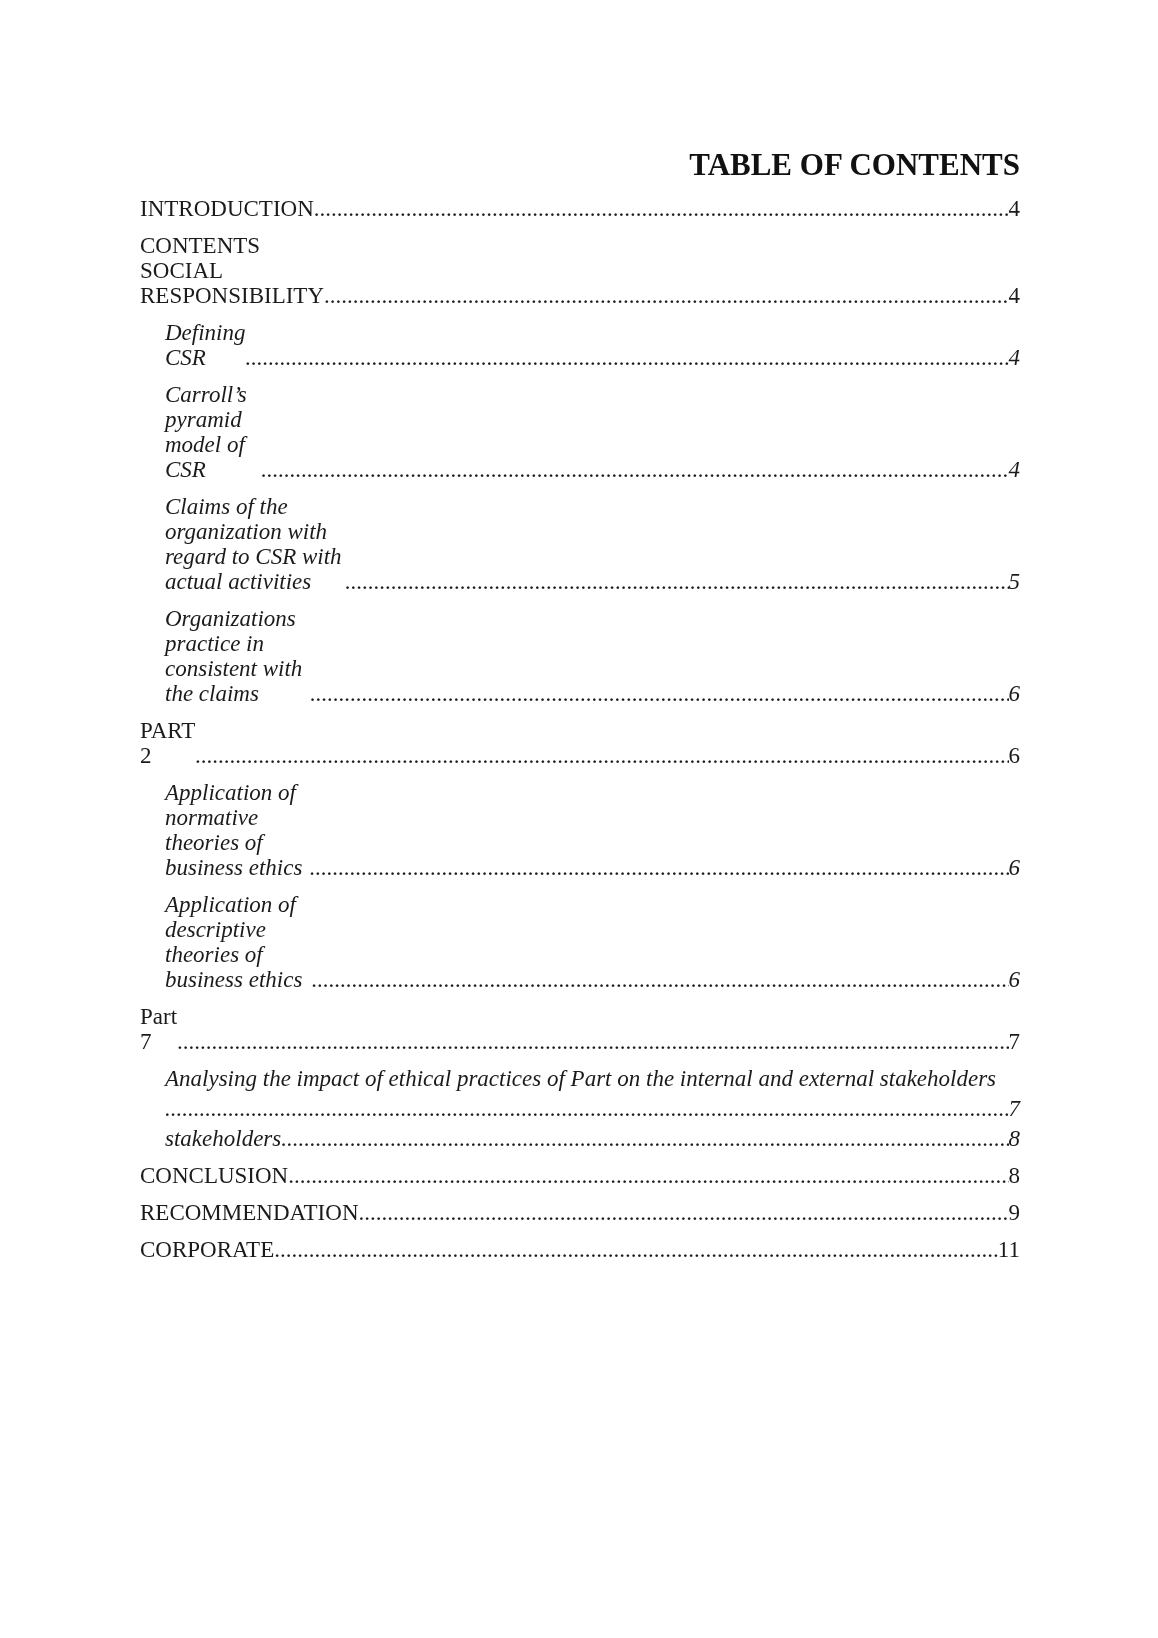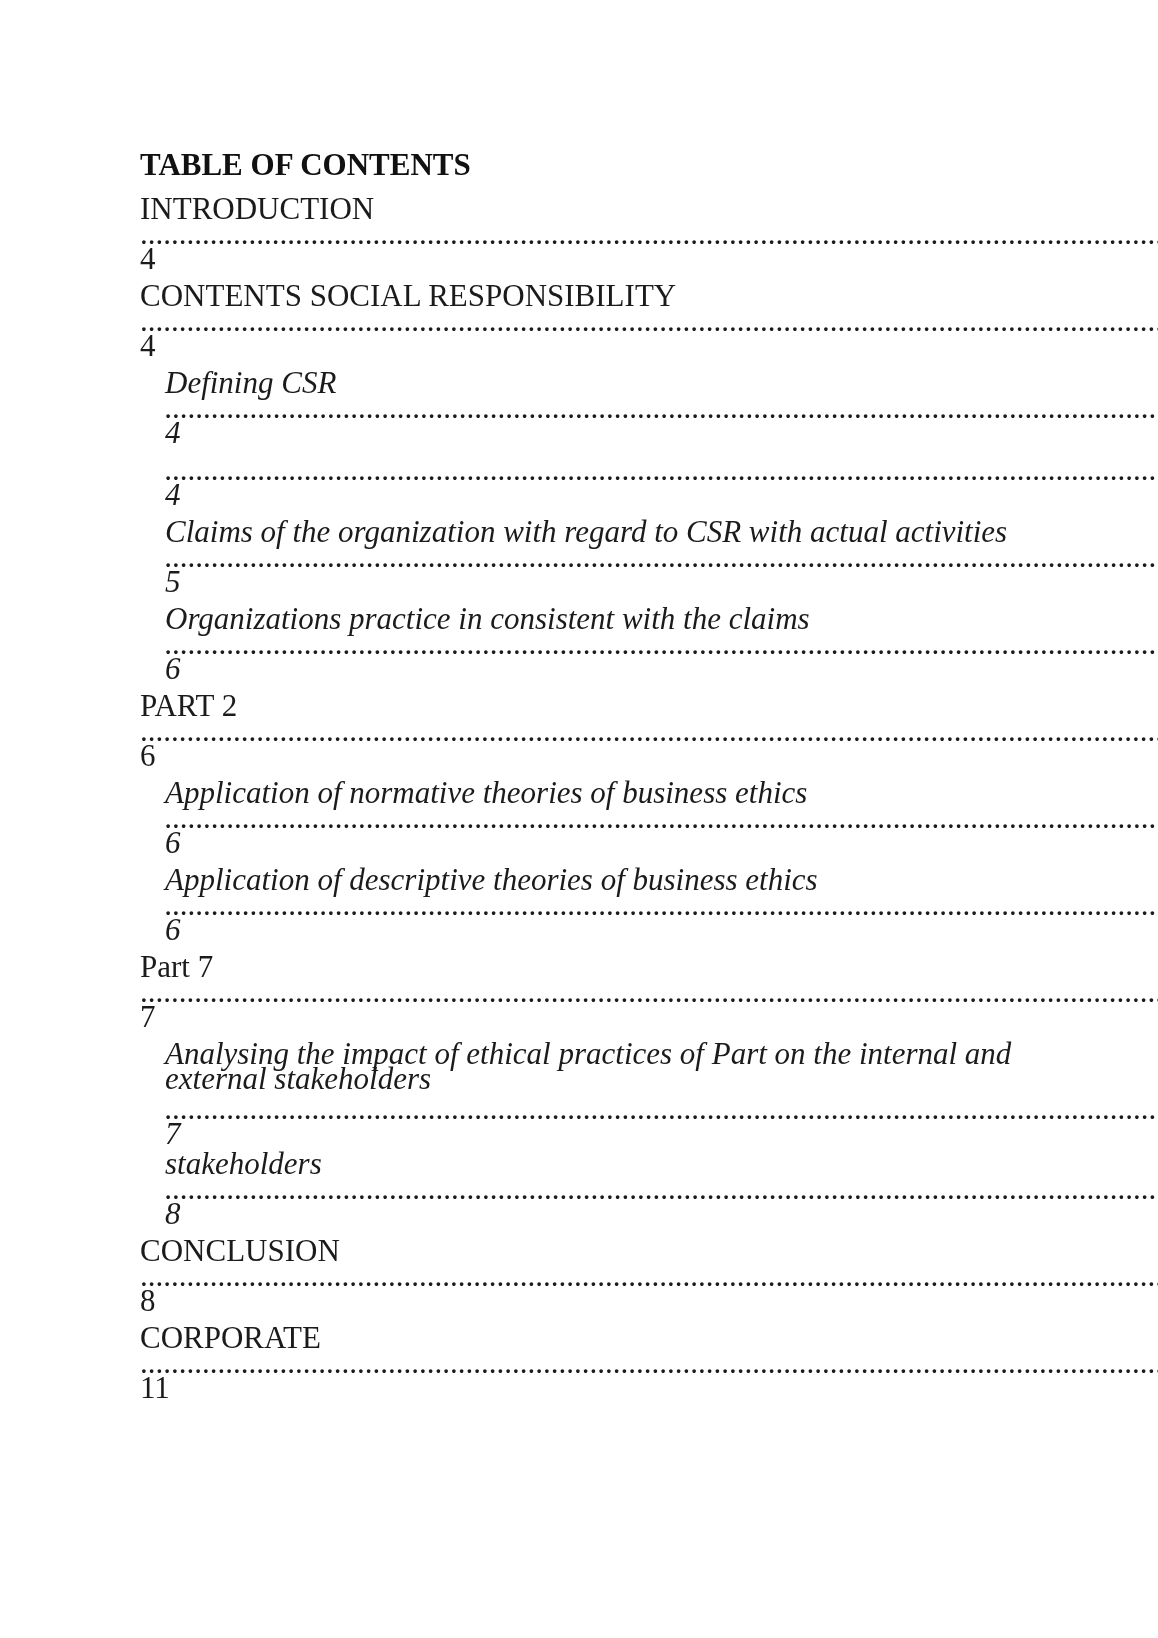--- a/index.html
+++ b/index.html
@@ -14,35 +14,34 @@
     height: 1638px;
     margin: 0 auto;
     background: #ffffff;
     padding: 146px 138px 0 140px;
     font-family: "Liberation Serif", "DejaVu Serif", serif;
     color: #1b1b1b;
   }
   .doc-title {
     font-size: 31px;
     font-weight: bold;
-    text-align: left;
+    text-align: right;
     margin: 0 0 6px 0;
     line-height: 38px;
     color: #111111;
   }
   .toc {
     width: 100%;
   }
   .toc-row {
     display: flex;
-    align-items: flex-start;
-    font-size: 31px;
+    align-items: flex-end;
+    font-size: 23px;
     line-height: 25px;
     margin-top: 12px;
-    flex-direction: column;
   }
   .toc-row.indent {
     padding-left: 25px;
     font-style: italic;
   }
   .toc-row.cont {
     margin-top: 5px;
   }
   .toc-text {
     white-space: pre-wrap;
@@ -77,20 +76,21 @@
         <span class="toc-text">CONTENTS SOCIAL RESPONSIBILITY</span>
         <span class="toc-leader"></span>
         <span class="toc-page">4</span>
       </div>
       <div class="toc-row indent">
         <span class="toc-text">Defining CSR</span>
         <span class="toc-leader"></span>
         <span class="toc-page">4</span>
       </div>
       <div class="toc-row indent">
+        <span class="toc-text">Carroll’s pyramid model of CSR</span>
         <span class="toc-leader"></span>
         <span class="toc-page">4</span>
       </div>
       <div class="toc-row indent">
         <span class="toc-text">Claims of the organization with regard to CSR with actual activities</span>
         <span class="toc-leader"></span>
         <span class="toc-page">5</span>
       </div>
       <div class="toc-row indent">
         <span class="toc-text">Organizations practice in consistent with the claims</span>
@@ -129,18 +129,23 @@
         <span class="toc-text">stakeholders</span>
         <span class="toc-leader"></span>
         <span class="toc-page">8</span>
       </div>
       <div class="toc-row">
         <span class="toc-text">CONCLUSION</span>
         <span class="toc-leader"></span>
         <span class="toc-page">8</span>
       </div>
       <div class="toc-row">
+        <span class="toc-text">RECOMMENDATION</span>
+        <span class="toc-leader"></span>
+        <span class="toc-page">9</span>
+      </div>
+      <div class="toc-row">
         <span class="toc-text">CORPORATE</span>
         <span class="toc-leader"></span>
         <span class="toc-page">11</span>
       </div>
     </div>
 </div>
 
 </body></html>

